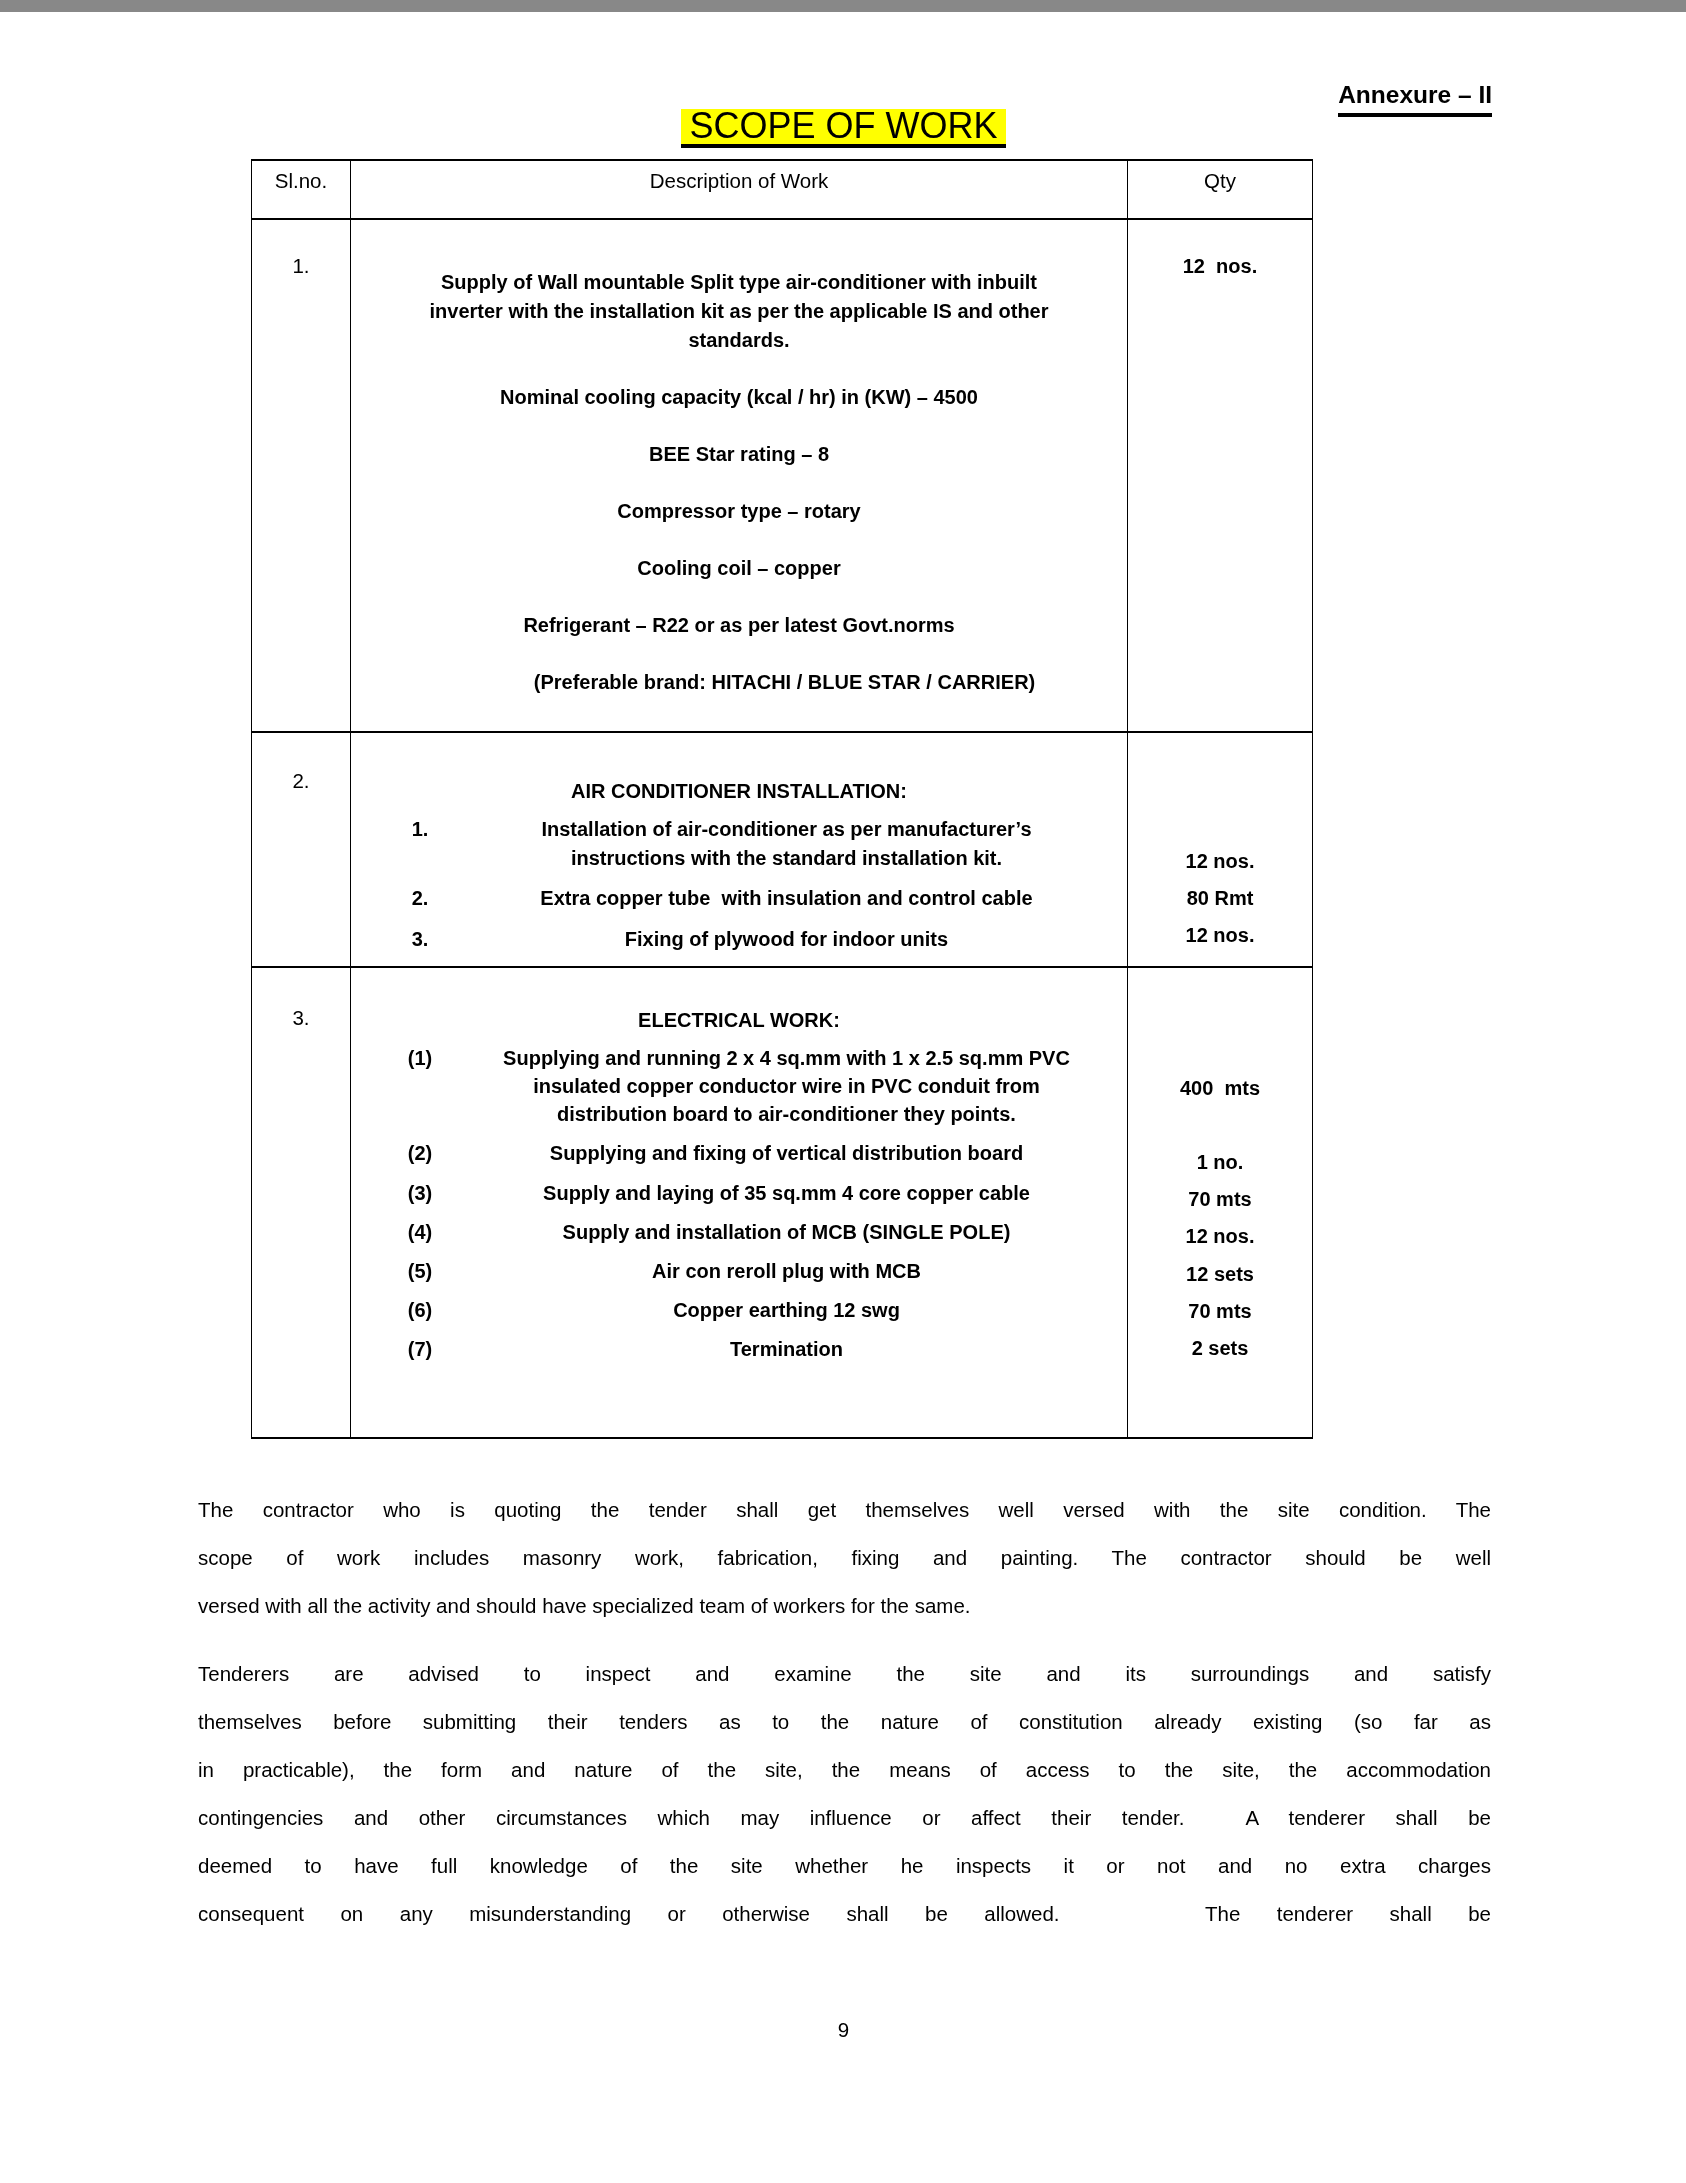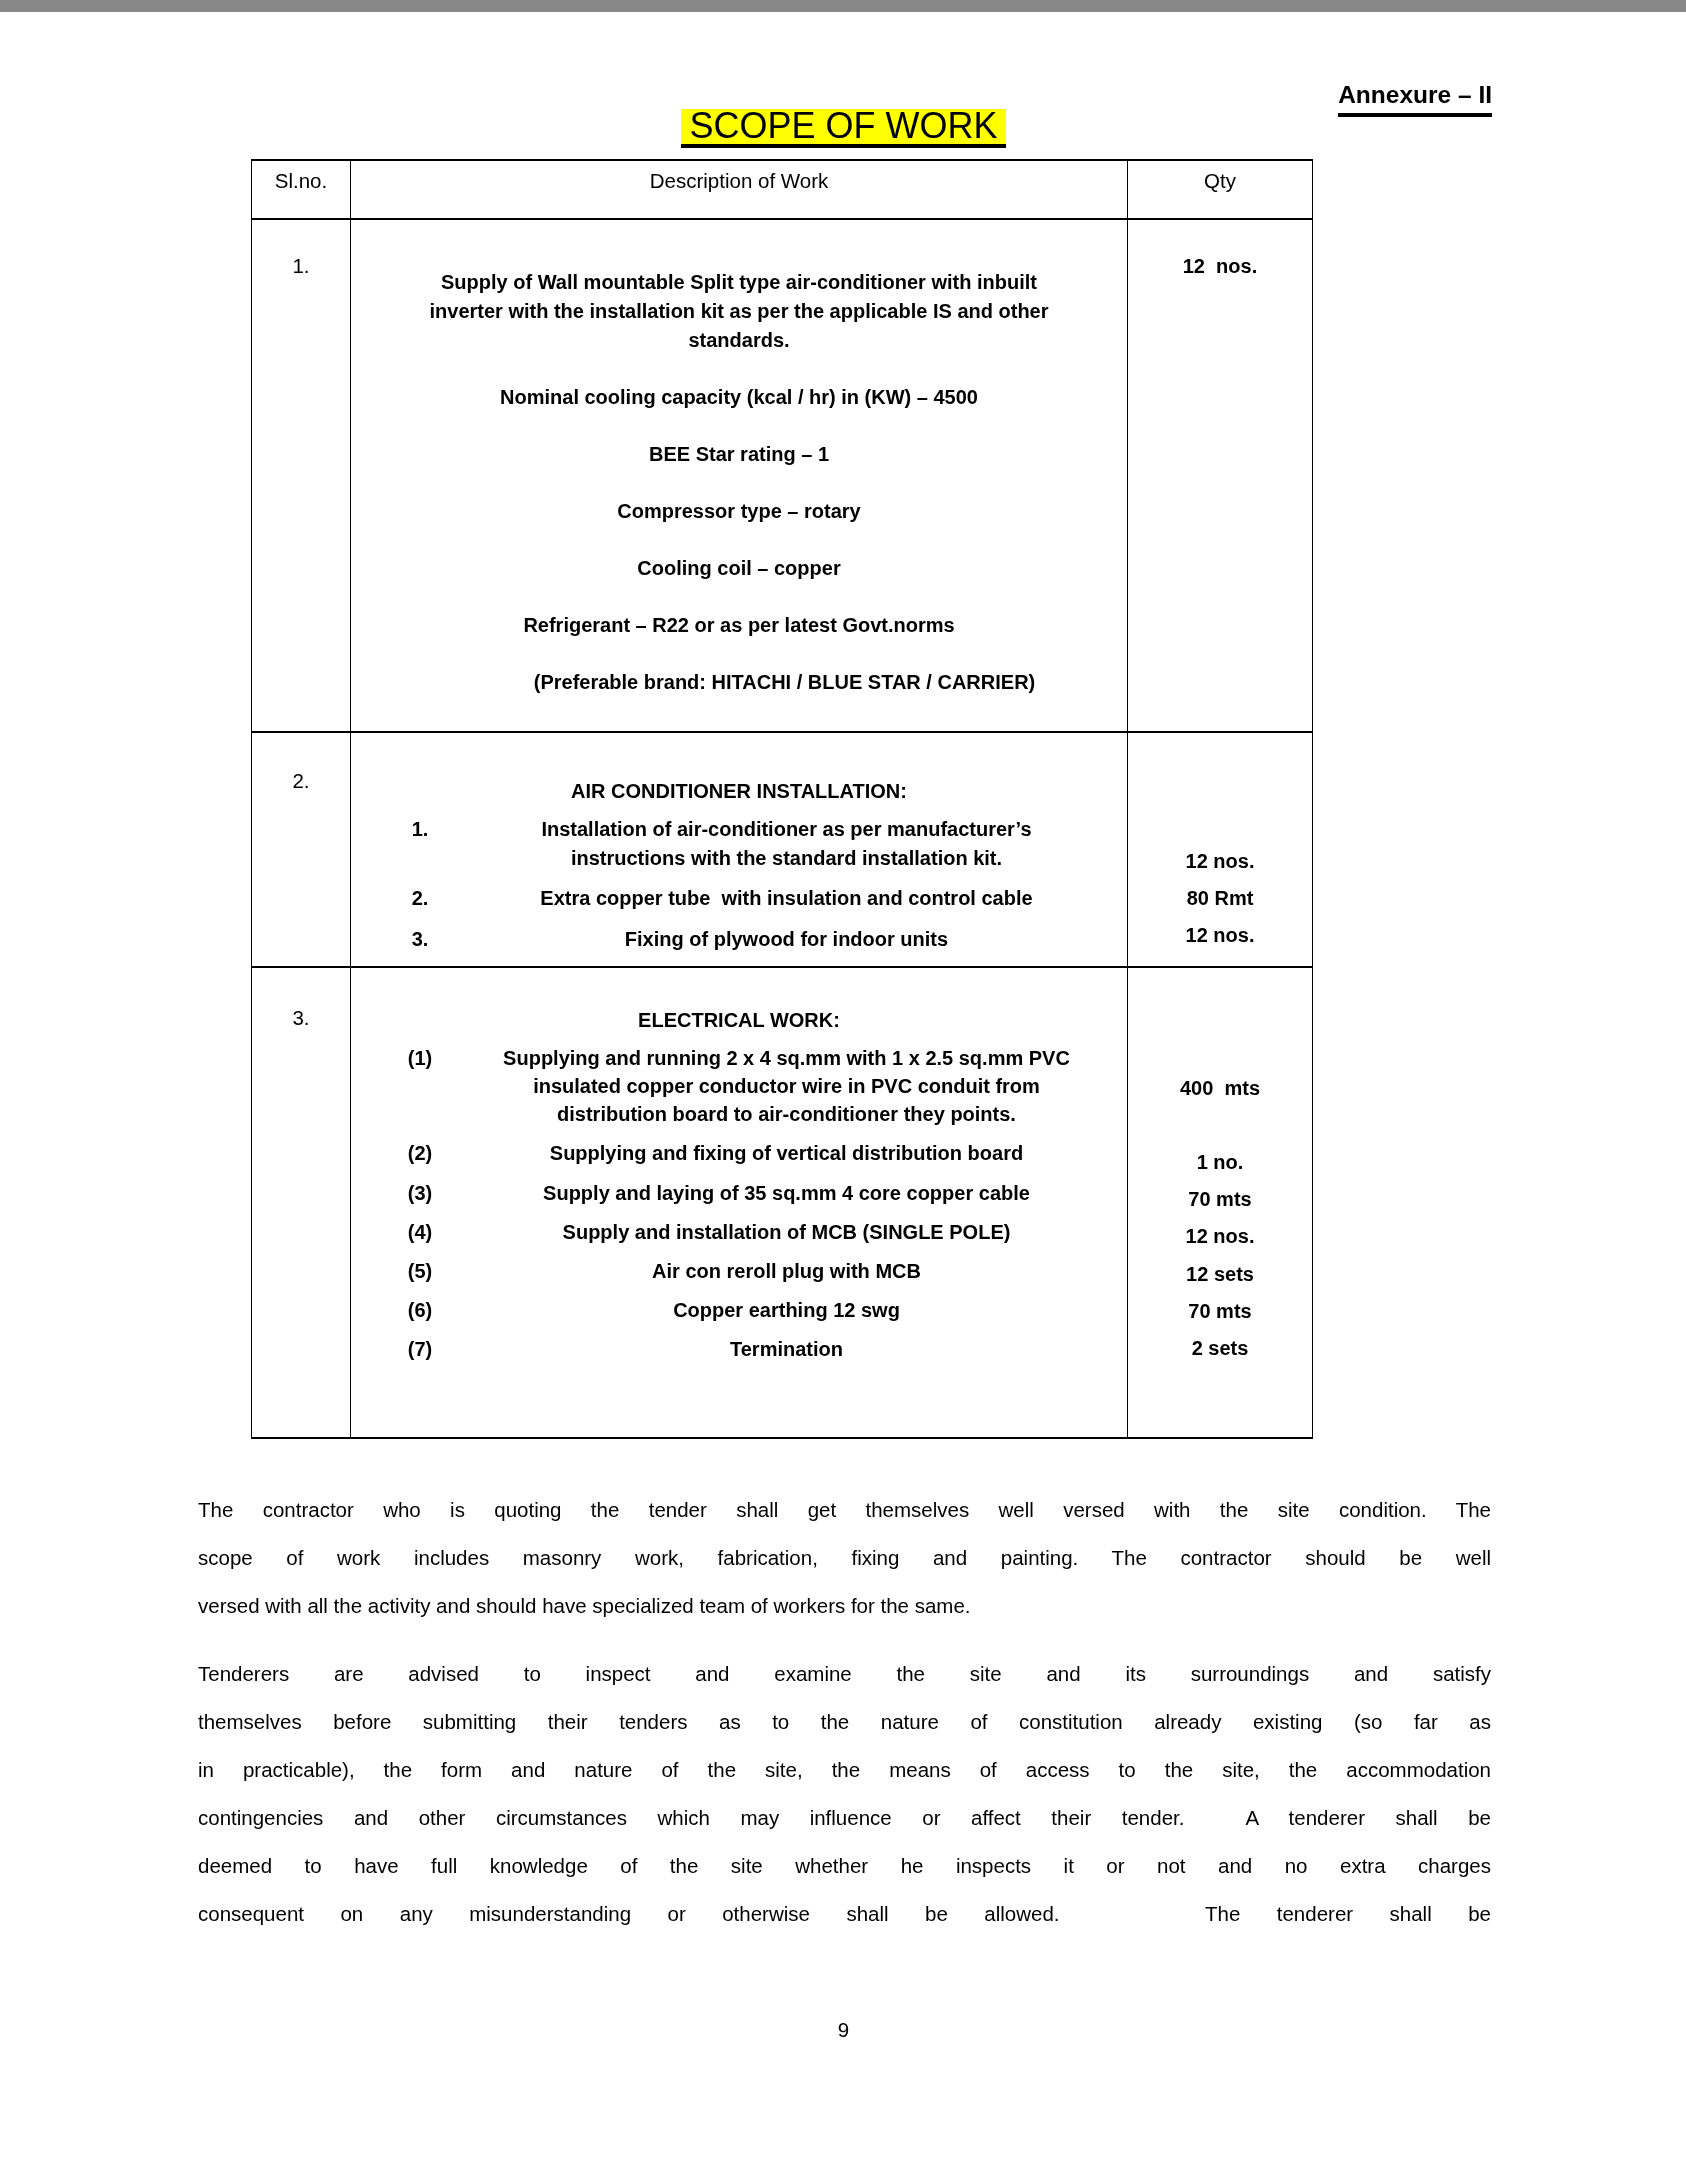--- a/index.html
+++ b/index.html
@@ -163,21 +163,21 @@
 
       <tr class="row-1">
         <td class="cell-slno">1.</td>
         <td class="cell-desc">
           <div class="para">
             <div>Supply of Wall mountable Split type air-conditioner with inbuilt</div>
             <div>inverter with the installation kit as per the applicable IS and other</div>
             <div>standards.</div>
           </div>
           <div class="para">Nominal cooling capacity (kcal / hr) in (KW) – 4500</div>
-          <div class="para">BEE Star rating – 1</div>
+          <div class="para">BEE Star rating – 8</div>
           <div class="para">Compressor type – rotary</div>
           <div class="para">Cooling coil – copper</div>
           <div class="para">Refrigerant – R22 or as per latest Govt.norms</div>
           <div class="para indent">(Preferable brand: HITACHI / BLUE STAR / CARRIER)</div>
         </td>
         <td class="cell-qty">
           <div class="qty-line">12&nbsp; nos.</div>
         </td>
       </tr>
 

